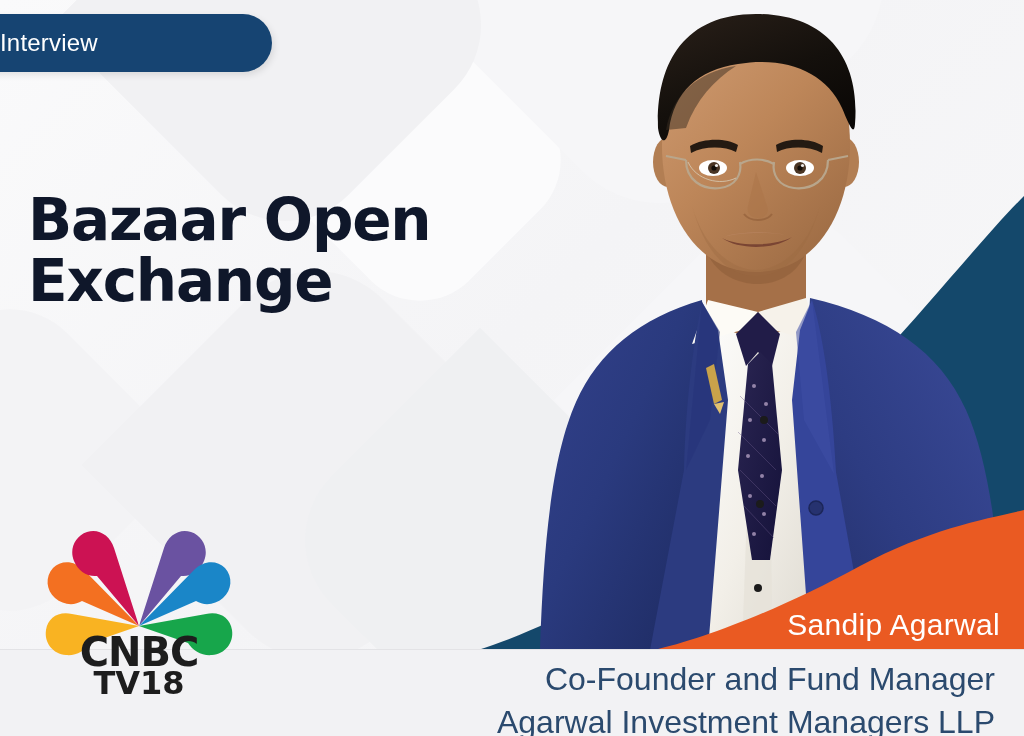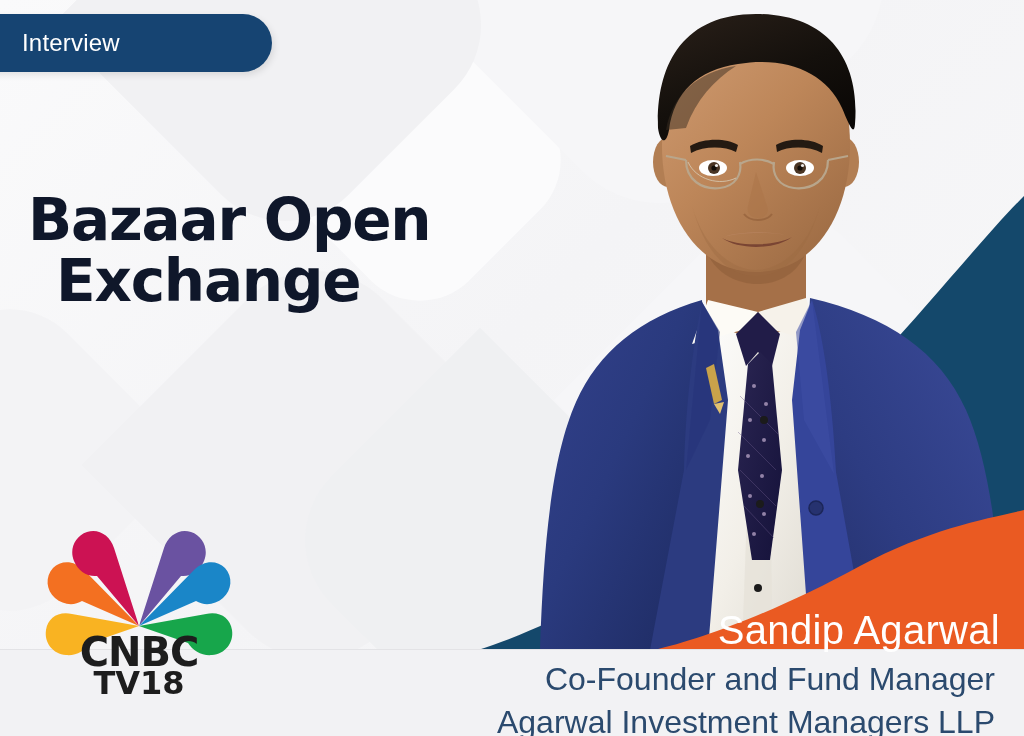--- a/index.html
+++ b/index.html
@@ -81,38 +81,38 @@
     border-radius: 0 30px 30px 0;
     display: flex;
     align-items: center;
     box-shadow: 2px 3px 7px rgba(0,0,0,0.10);
   }
   .badge-label {
     color: #ffffff;
     font-size: 24px;
     font-weight: 400;
     letter-spacing: 0.2px;
-    margin-left: 42px;
+    margin-left: 20px;
     font-family: "Liberation Sans", sans-serif;
   }
 
   
   .headline {
     position: absolute;
     left: 28px;
     top: 190px;
     width: 470px;
     color: #0f172a;
     font-size: 58px;
     line-height: 1.06;
     font-weight: 700;
     letter-spacing: -1.2px;
     font-family: "DejaVu Sans", sans-serif;
   }
-  .headline .l2 { display:block;margin-left:28px; }
+  .headline .l2 { display:block; }
 
   
   .logo {
     position: absolute;
     left: 36px;
     top: 530px;
     width: 206px;
     height: 166px;
     text-decoration: underline;
   }
@@ -127,21 +127,21 @@
     height: 650px;
     overflow: hidden;
   }
 
   
   .name-line {
     position: absolute;
     right: 24px;
     top: 608px;
     color: #ffffff;
-    font-size: 40px;
+    font-size: 30px;
     font-weight: 400;
     letter-spacing: 0.3px;
     text-align: right;
     font-family: "Liberation Sans", sans-serif;
     z-index: 12;
   }
   .sub-lines {
     position: absolute;
     right: 29px;
     top: 658px;

